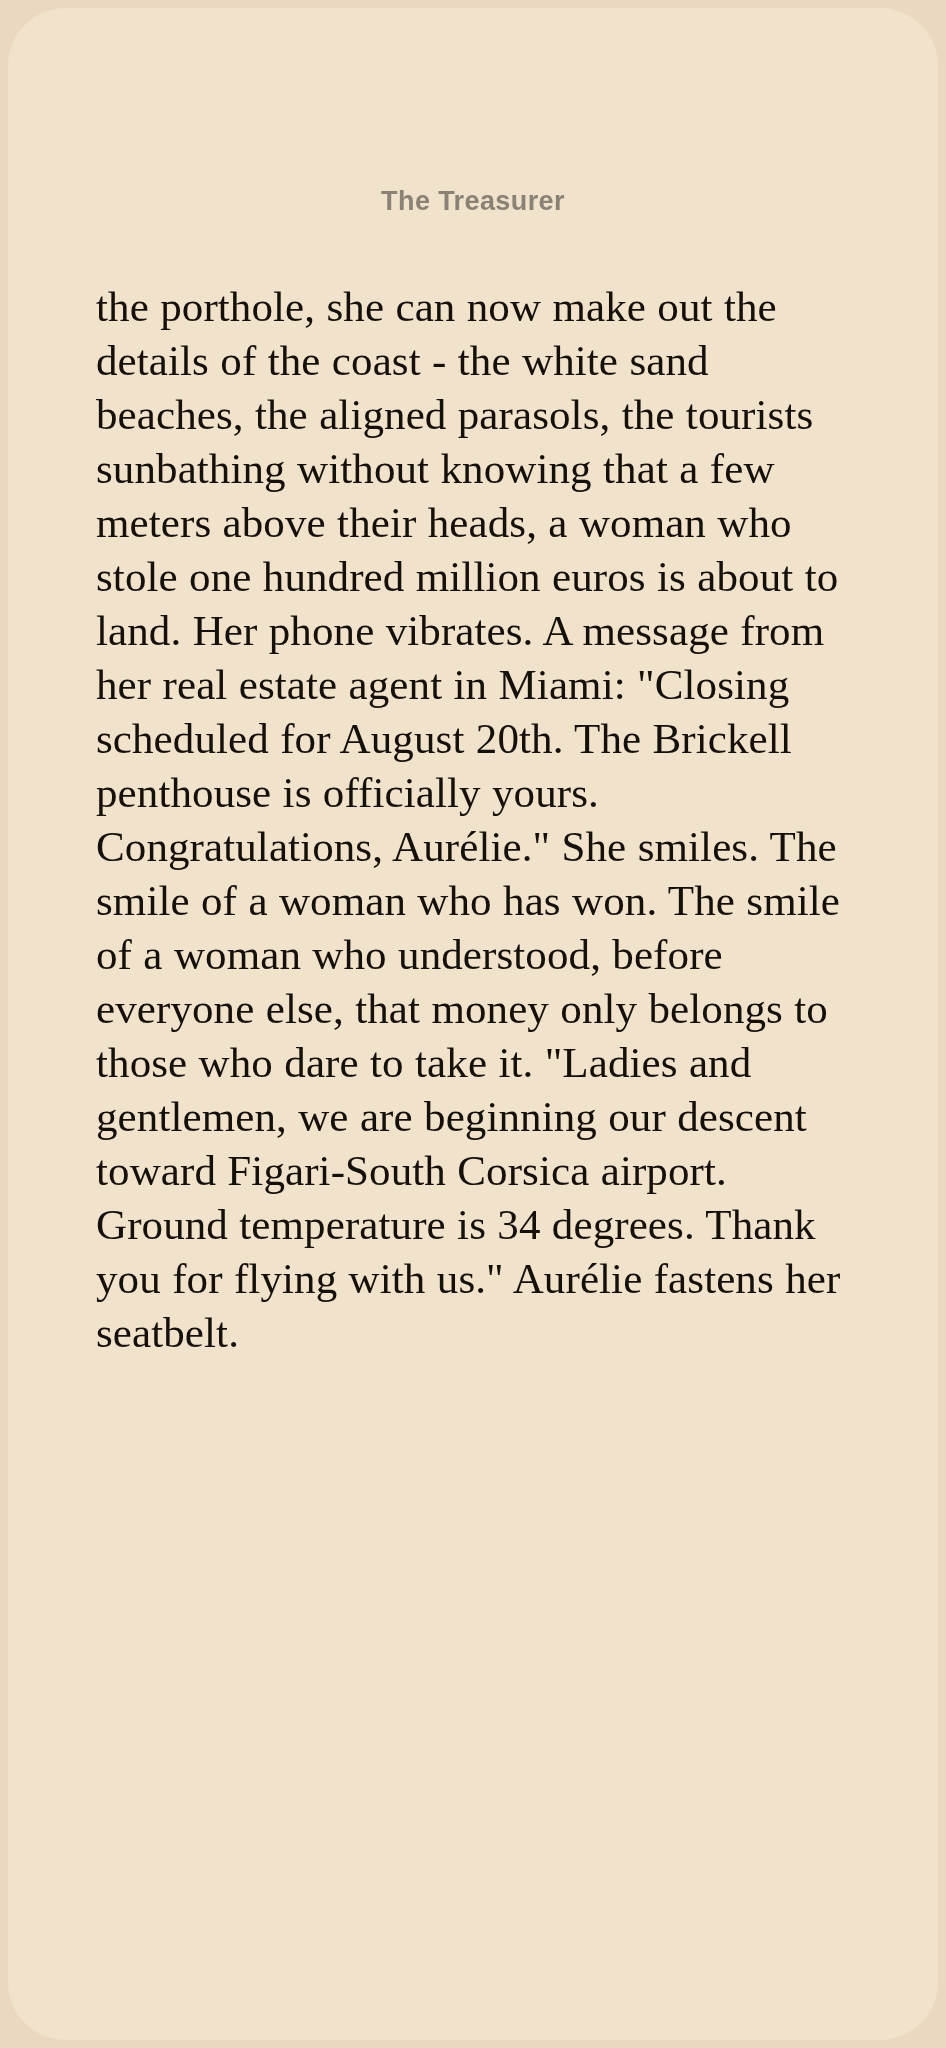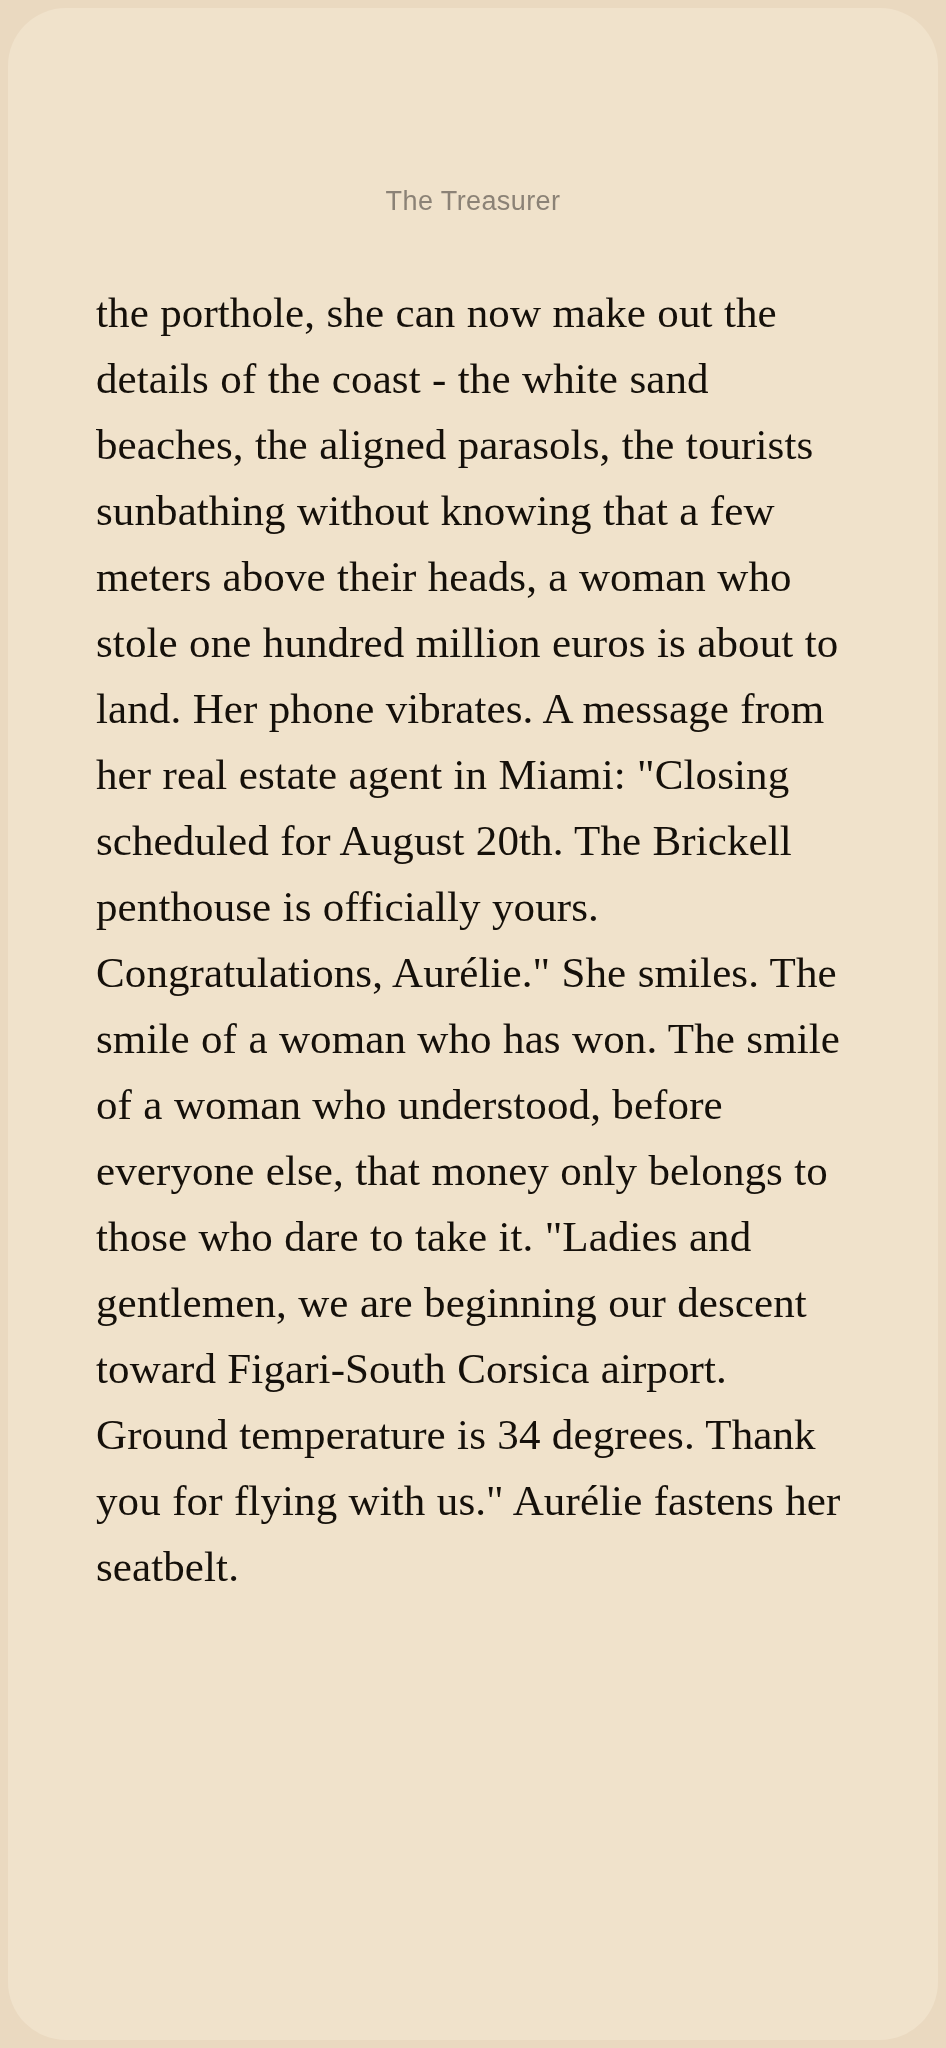--- a/index.html
+++ b/index.html
@@ -33,33 +33,33 @@
   }
 
   #book-title {
     position: absolute;
     left: 0;
     top: 178px;
     width: 930px;
     text-align: center;
     font-family: "Liberation Sans", sans-serif;
     font-size: 27px;
-    font-weight: 400;
+    font-weight: 700;
     letter-spacing: 0.4px;
     color: #8b8276;
   }
 
   #body-text {
     position: absolute;
     left: 88px;
     top: 272px;
     width: 764px;
     font-family: "Liberation Serif", serif;
     font-size: 43px;
-    line-height: 66px;
+    line-height: 54px;
     color: #15100a;
     text-align: left;
     letter-spacing: 0.1px;
     word-spacing: 0.5px;
   }
 
   #page-number {
     position: absolute;
     left: 0;
     top: 1845px;

